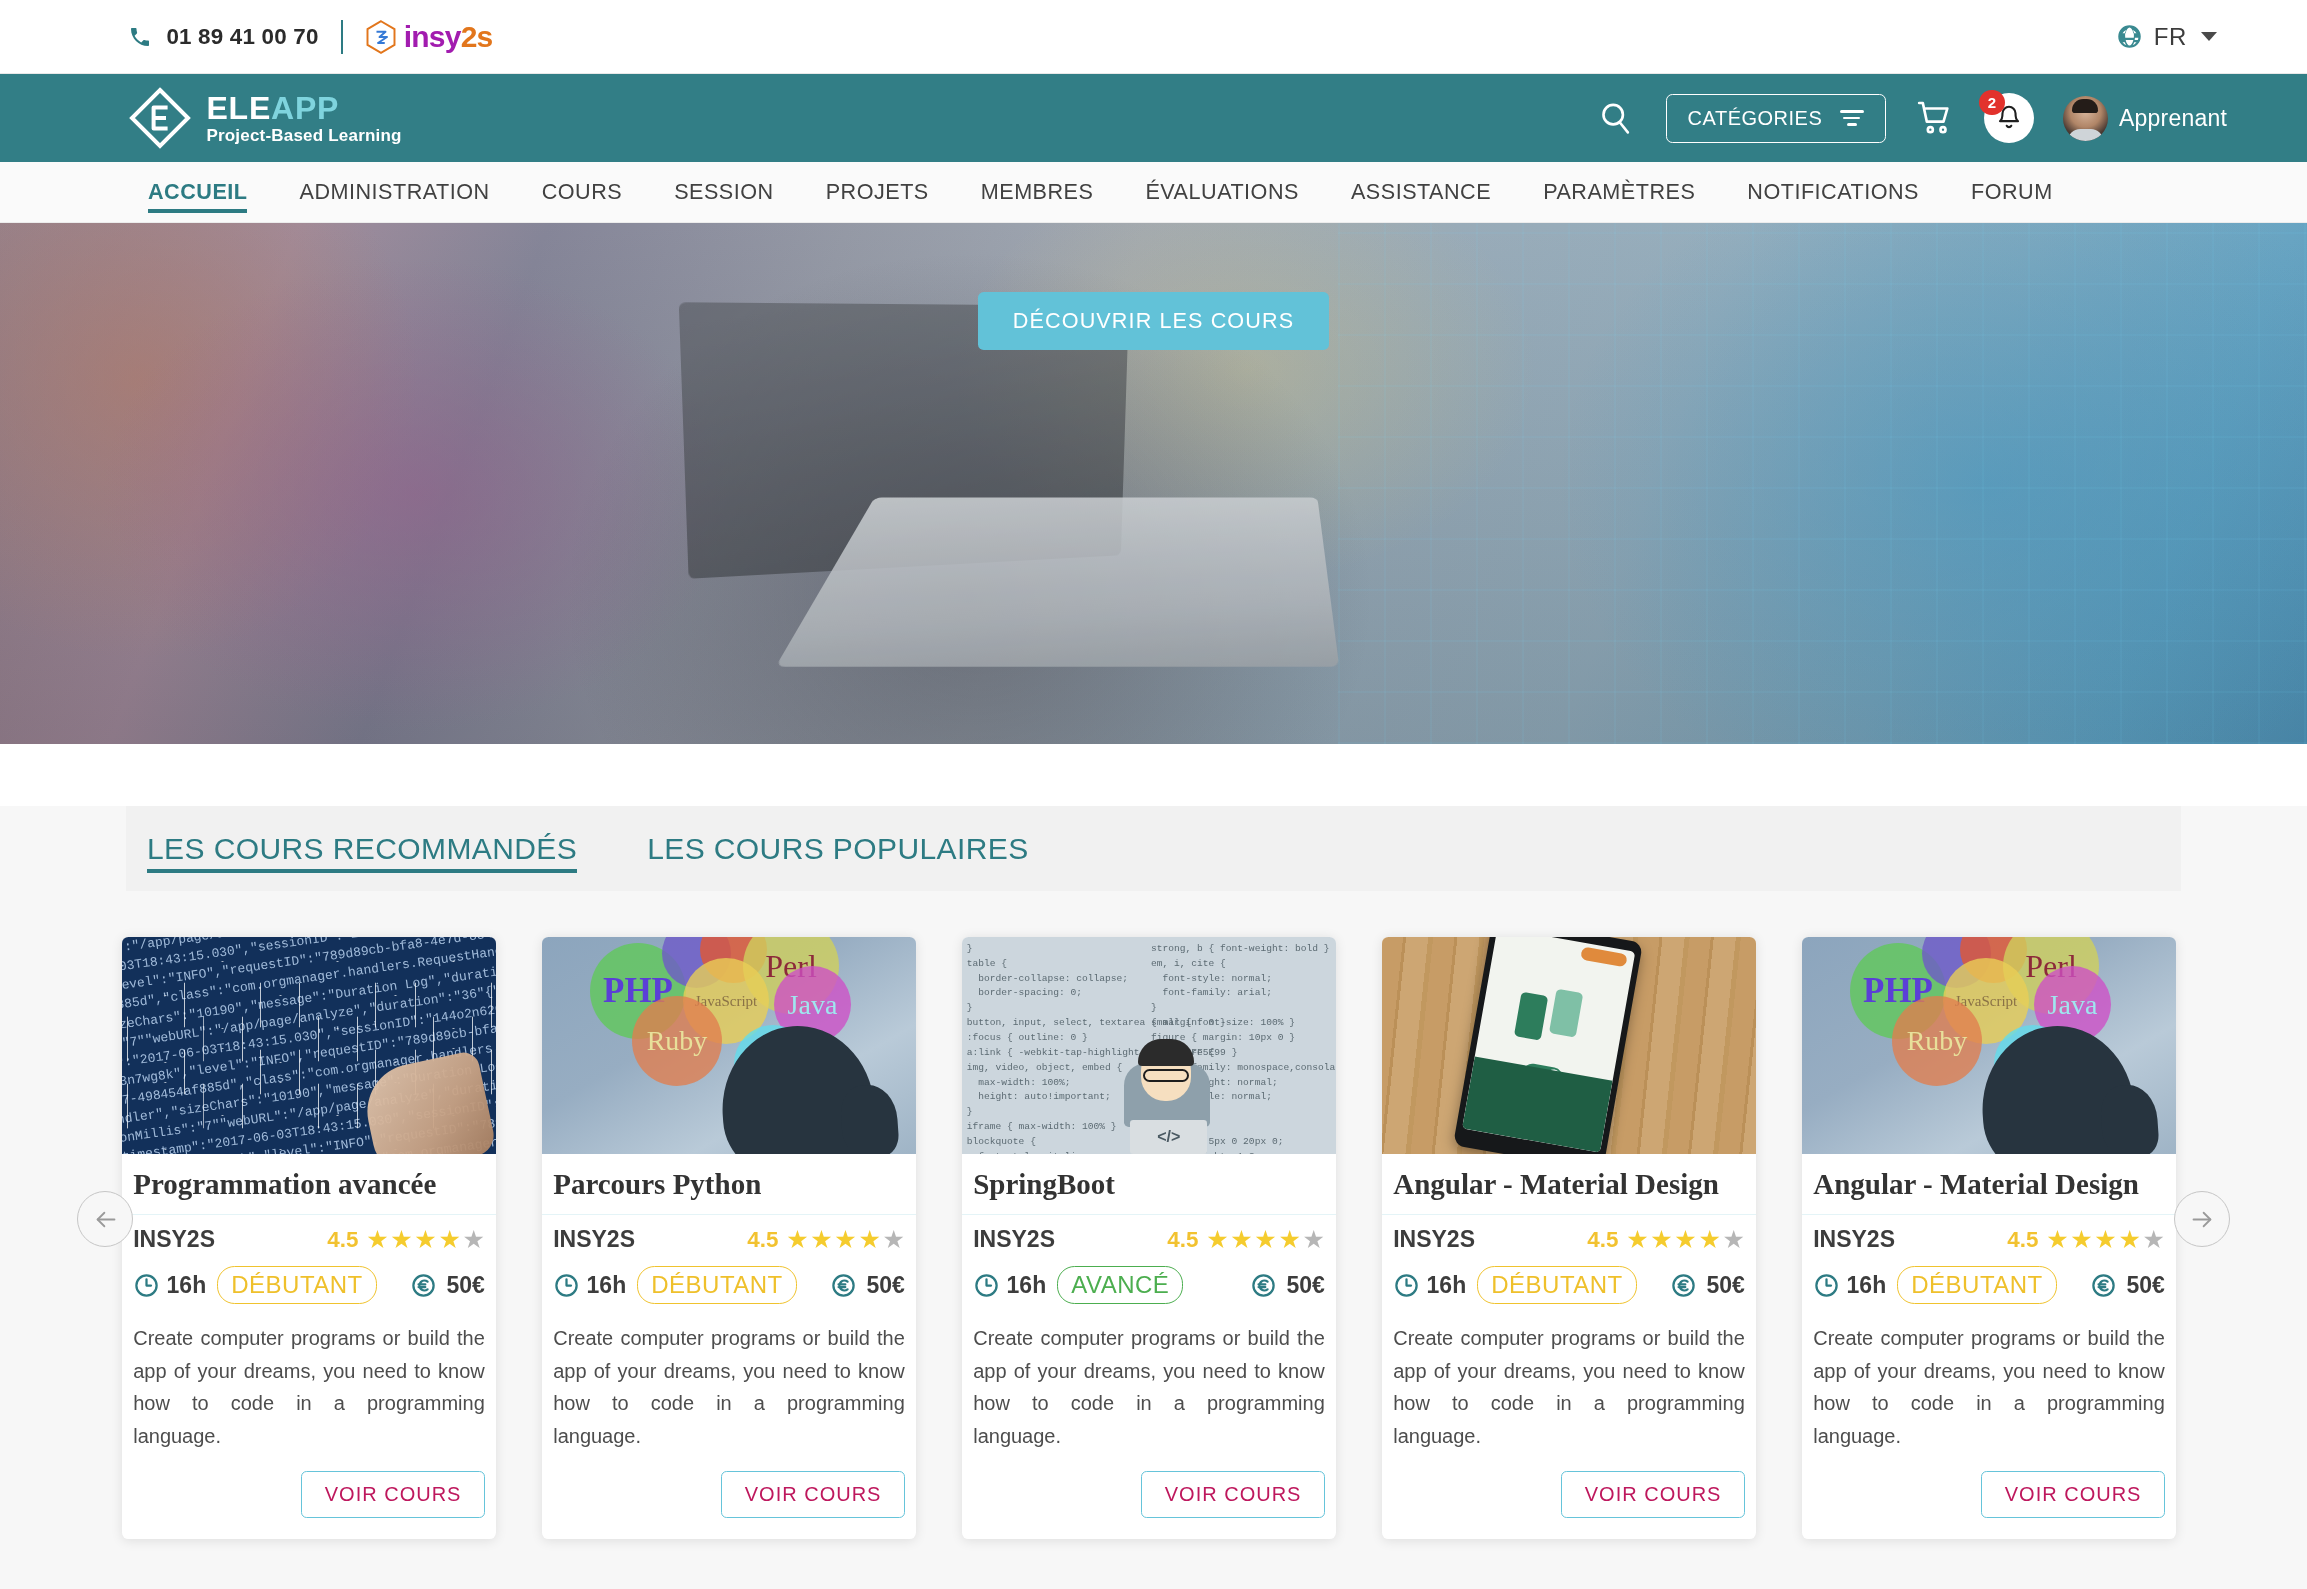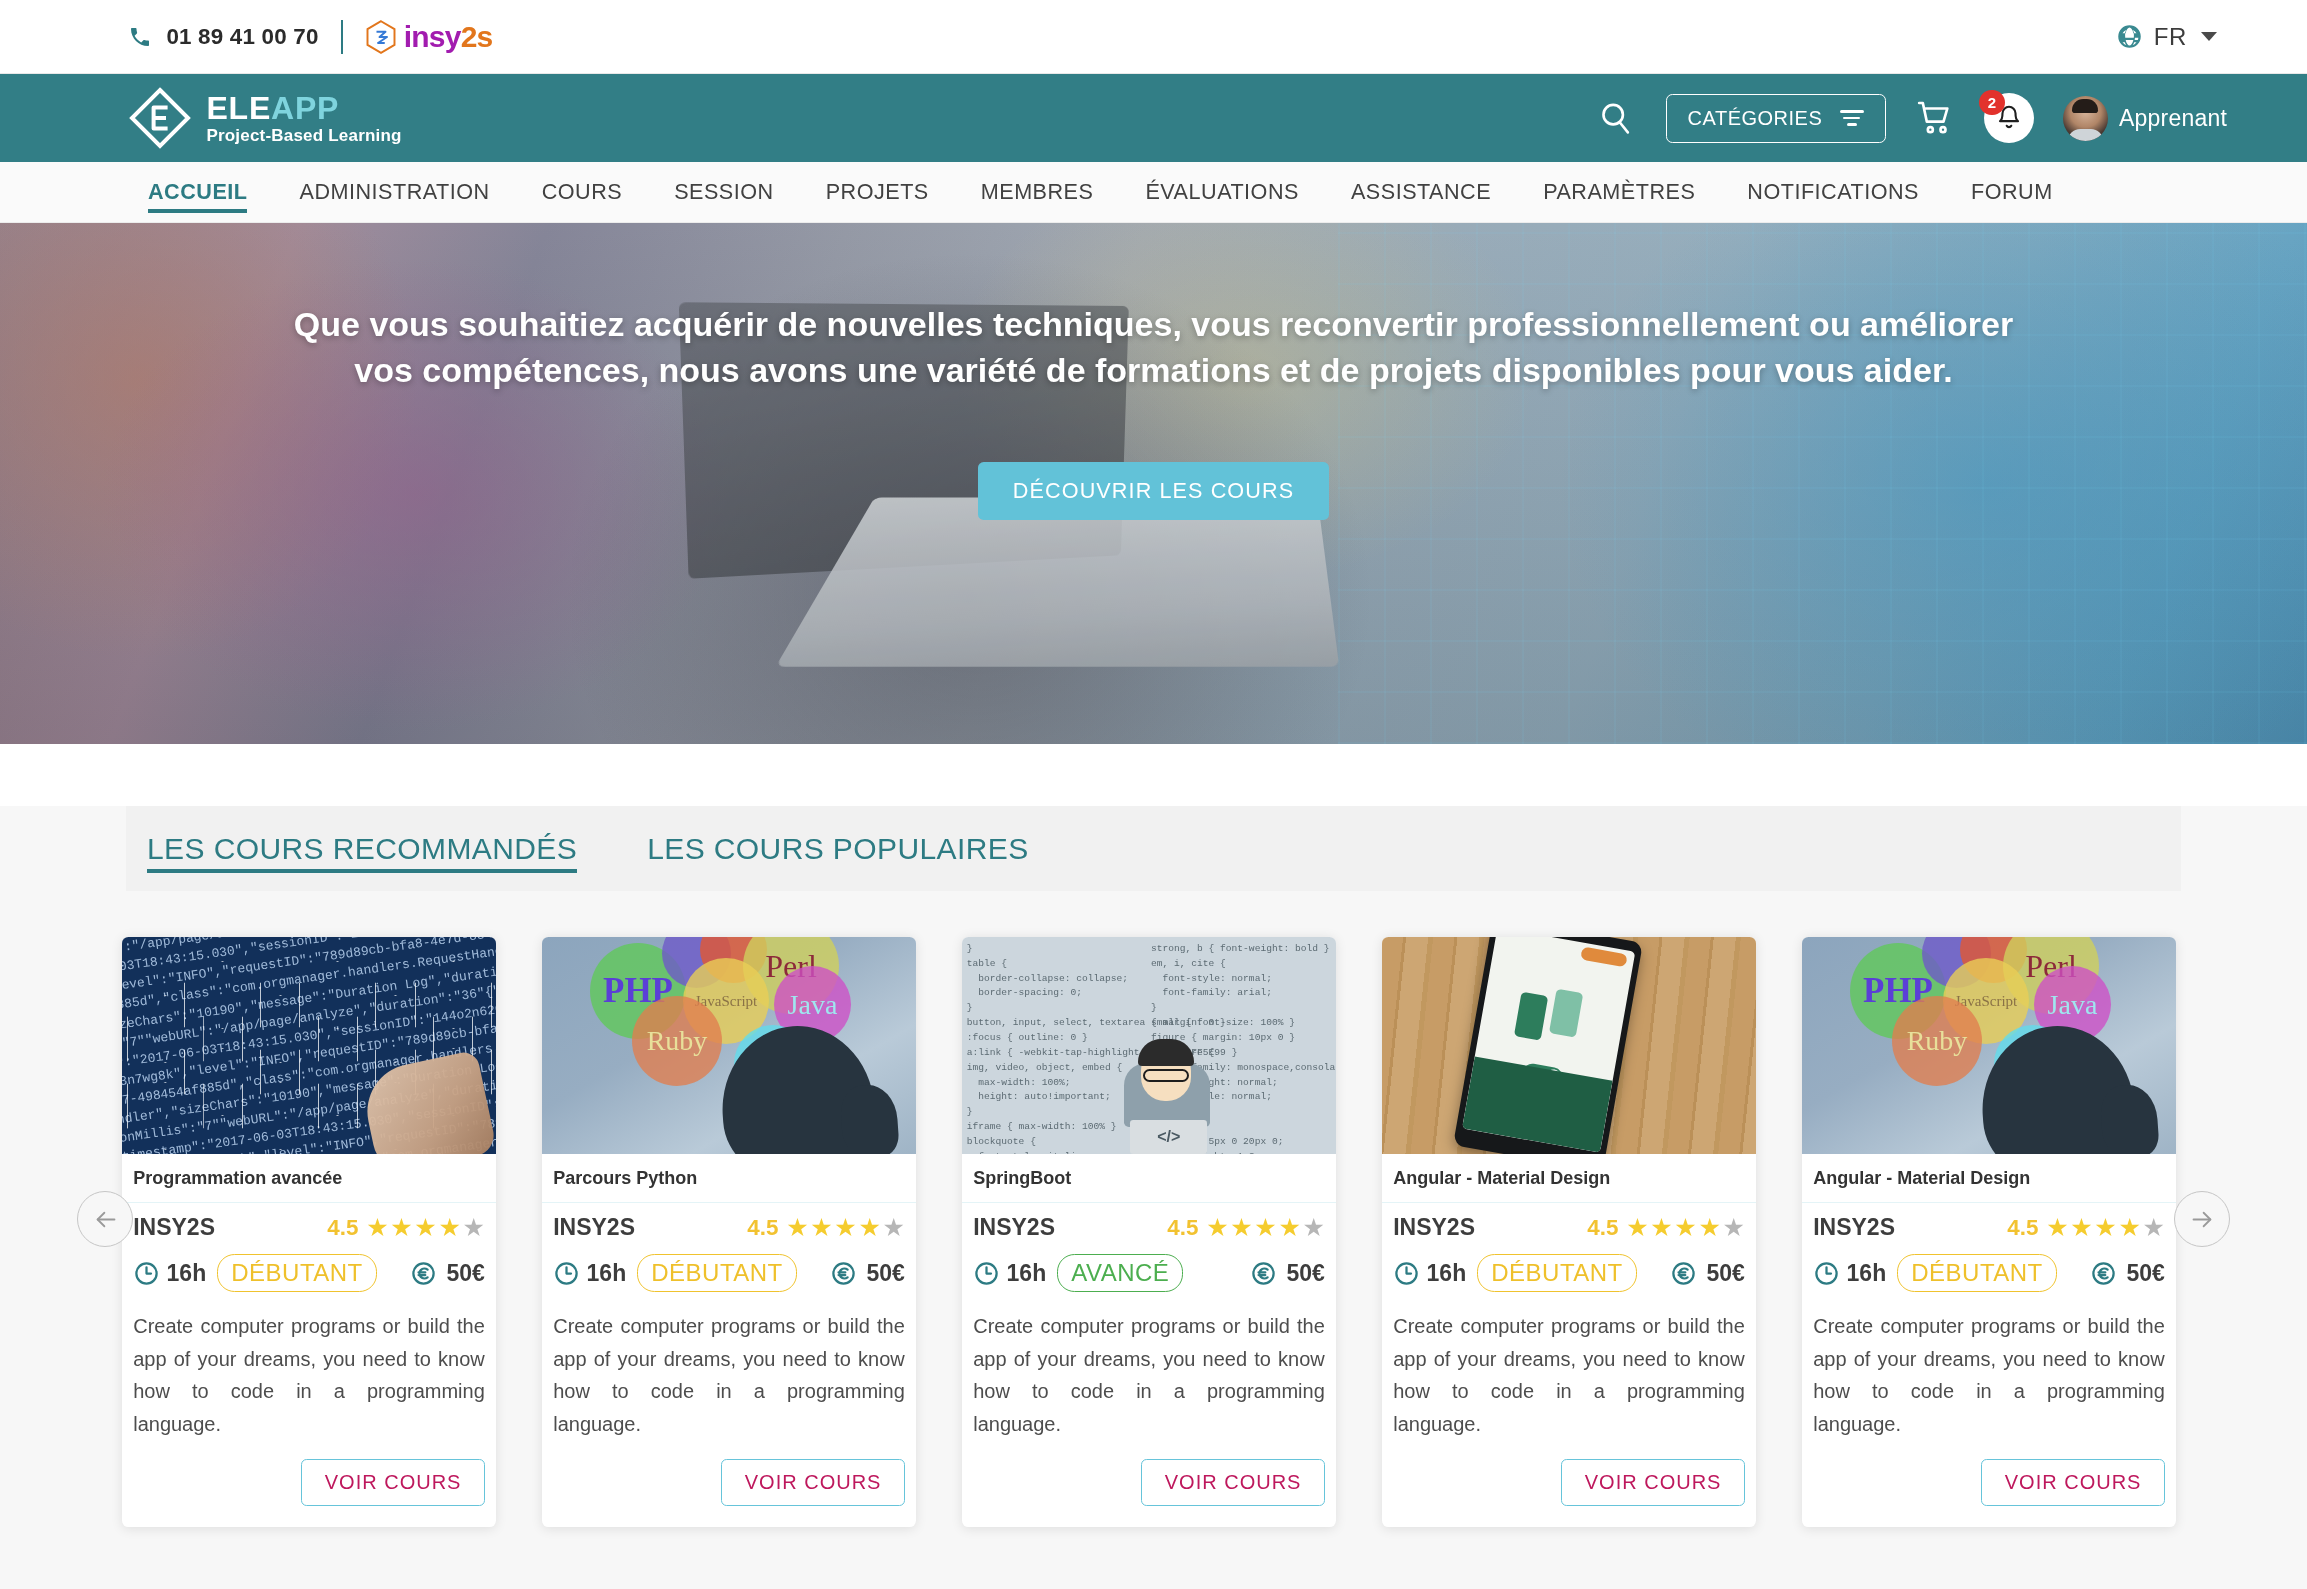--- a/index.html
+++ b/index.html
@@ -178,23 +178,23 @@
   .arrow.right { right: 77px; }
 
   .cards { position: absolute; left: 122px; top: 0; display: flex; gap: 46px; }
   .card {
     width: 374px; background: #fff; border-radius: 6.4px;
     box-shadow: 0 1.6px 11.2px rgba(0,0,0,.10);
     overflow: hidden; display: flex; flex-direction: column;
   }
   .card-img { height: 217px; width: 100%; position: relative; overflow: hidden; }
   .card-title {
-    font-size: 18px; font-weight: 700; color: #333;
+    font-size: 29px; font-weight: 700; color: #333;
     padding: 14.4px 11.2px 12.8px 11.2px; border-bottom: 1.6px solid #e4f4f7;
-    white-space: nowrap; overflow: hidden;
+    white-space: nowrap; overflow: hidden; font-family: Liberation Serif, serif;
   }
   .card-row {
     display: flex; align-items: center; justify-content: space-between;
     padding: 11.2px 11.2px 0 11.2px;
   }
   .provider { font-size: 23px; color: #3d3d3d; font-weight: 600; }
   .rating { display: flex; align-items: center; gap: 5.6px; }
   .rating-num { font-size: 22.4px; color: #f2c230; font-weight: 600; margin-right: 2.4px; }
   .stars { display: flex; gap: 1.6px; }
   .star { font-size: 25px; line-height: 1; color: #f5cc2e; }
@@ -380,24 +380,20 @@
         <div class="nav-item">NOTIFICATIONS</div>
         <div class="nav-item">FORUM</div>
       </div>
   </div>
 
   <div class="hero">
     <div class="hero-photo"></div>
     <div class="hero-screen"></div>
     <div class="hero-laptop"></div>
     <div class="hero-circuit"></div>
-    <div class="hero-text">
-      <div>Que vous souhaitiez acquérir de nouvelles techniques, vous reconvertir professionnellement ou améliorer</div>
-      <div>vos compétences, nous avons une variété de formations et de projets disponibles pour vous aider.</div>
-    </div>
     <button class="hero-btn">DÉCOUVRIR LES COURS</button>
   </div>
 
   <div class="courses">
     <div class="tabs-bar">
         <div class="tab active">LES COURS RECOMMANDÉS</div>
         <div class="tab">LES COURS POPULAIRES</div>
       </div>
 
     <div class="carousel">

